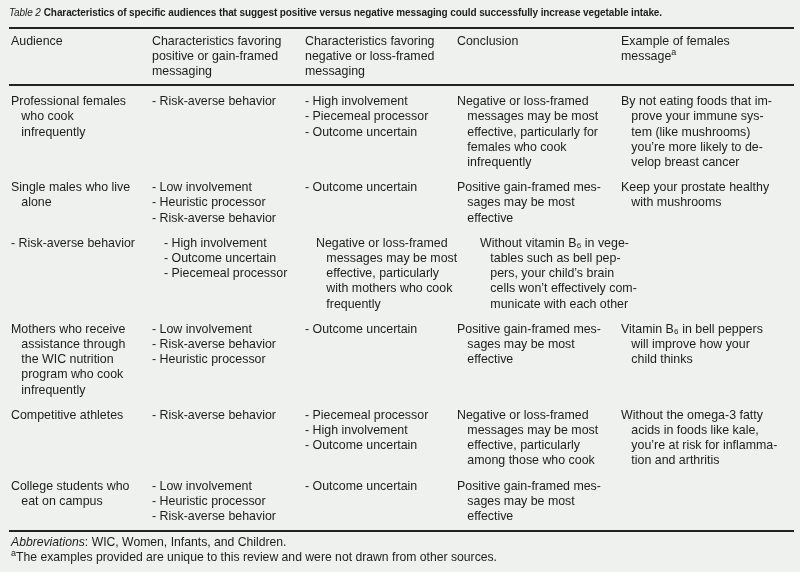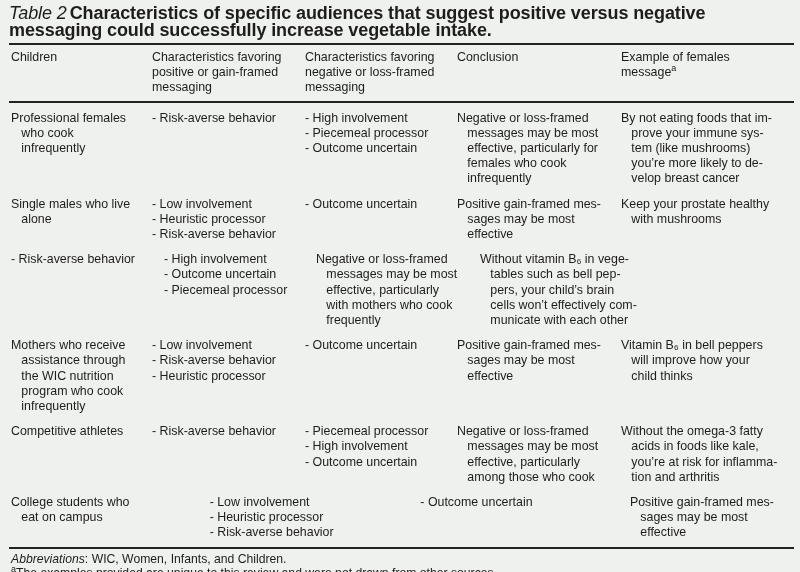--- a/index.html
+++ b/index.html
@@ -11,21 +11,21 @@
     height: 572px;
     overflow: hidden;
     background: #eff1ee;
     color: #1d1d1b;
     font-family: "Liberation Sans", "DejaVu Sans", sans-serif;
   }
   .page {
     padding: 5px 6px 0 9px;
   }
   .title {
-    font-size: 18px;
+    font-size: 10px;
     line-height: 16.5px;
     font-weight: 700;
     letter-spacing: -0.1px;
     padding-right: 4px;
   }
   .title .tlabel {
     font-style: italic;
     font-weight: 400;
     padding-right: 3px;
   }
@@ -42,21 +42,20 @@
     align-items: flex-start;
   }
   .thead {
     padding: 5px 0 5px 2px;
   }
   .tbody {
     padding: 8px 0 4px 2px;
   }
   .brow {
     margin-bottom: 10px;
-    justify-content: space-between;
   }
   .brow:last-child {
     margin-bottom: 0;
   }
   .c {
     white-space: pre-wrap;
     font-size: 12.4px;
     line-height: 15.2px;
     box-sizing: border-box;
     padding-right: 8px;
@@ -85,21 +84,21 @@
 
 <div class="page">
 
   <div class="title">
     <span class="tlabel">Table 2</span><span>Characteristics of specific audiences that suggest positive versus negative messaging could successfully increase vegetable intake.</span>
   </div>
 
   <div class="rule rule-top"></div>
 
   <div class="trow thead">
-    <div class="c c1">Children</div>
+    <div class="c c1">Audience</div>
     <div class="c c2">Characteristics favoring
 positive or gain-framed
 messaging</div>
     <div class="c c3">Characteristics favoring
 negative or loss-framed
 messaging</div>
     <div class="c c4">Conclusion</div>
     <div class="c c5"><span>Example of females message</span><sup>a</sup></div>
   </div>
 

